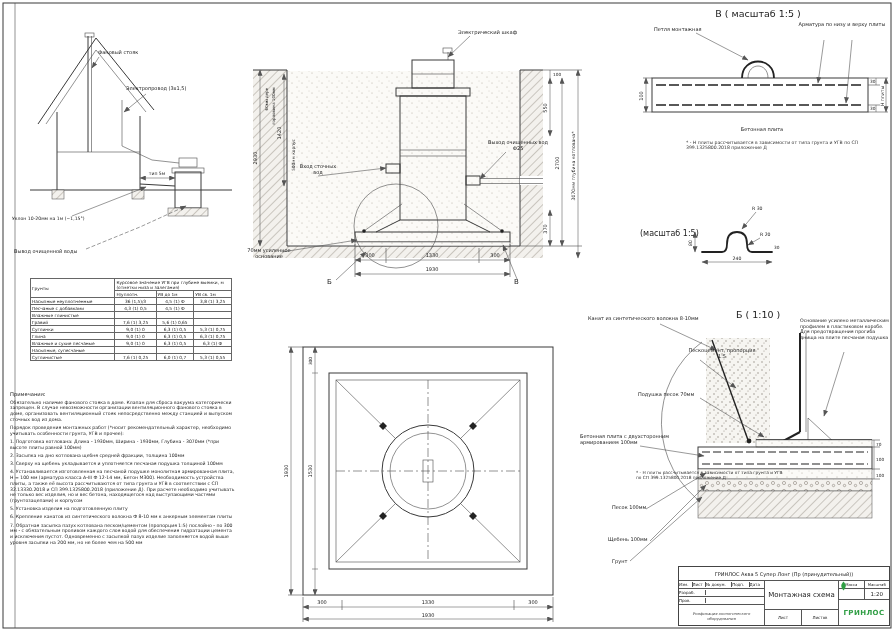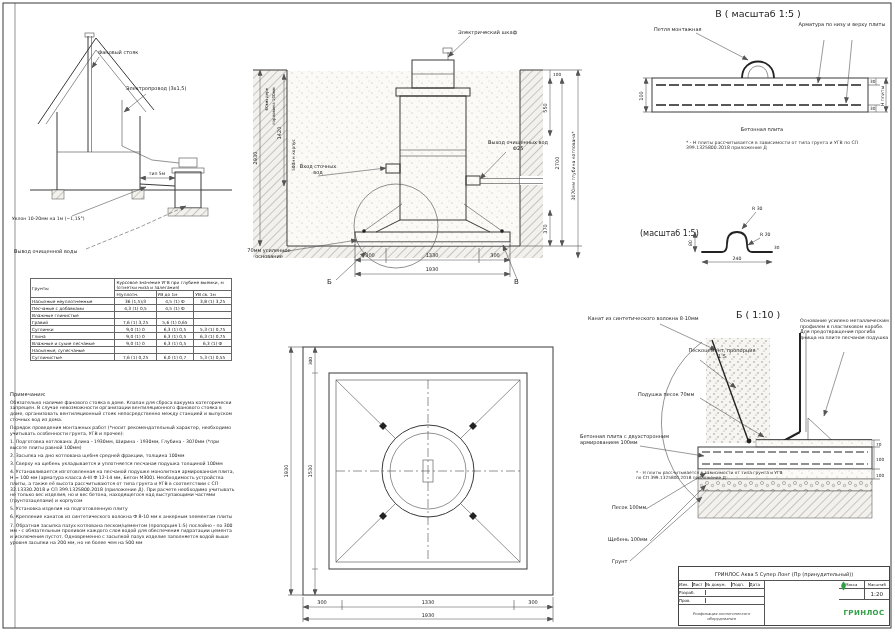--- a/index.html
+++ b/index.html
@@ -445,20 +445,27 @@
     </div>
     <div style="display:flex;border-bottom:.5px solid #555;height:7px;align-items:center;">
       <span style="width:26px;border-right:.5px solid #555">Разраб.</span>
     </div>
     <div style="display:flex;border-bottom:.5px solid #555;height:7px;align-items:center;">
       <span style="width:26px;border-right:.5px solid #555">Пров.</span>
     </div>
     <div style="height:21px;display:flex;align-items:center;justify-content:center;text-align:center;font-style:italic;font-size:3.8px;color:#444;padding:0 2px;">Унификация экологического оборудования</div>
   </div>
 
+  <div class="cell" style="left:86px;top:14px;width:74px;height:44px;border-right:.5px solid #555;">
+    <div style="height:28px;border-bottom:.5px solid #555;display:flex;align-items:center;justify-content:center;font-size:7px;">Монтажная схема</div>
+    <div style="display:flex;height:15px;">
+      <span style="flex:1;border-right:.5px solid #555;display:flex;align-items:center;justify-content:center;">Лист</span>
+      <span style="flex:1;display:flex;align-items:center;justify-content:center;">Листов</span>
+    </div>
+  </div>
 
   <div class="cell" style="left:160px;top:14px;width:50px;height:44px;">
     <div style="display:flex;height:7px;border-bottom:.5px solid #555;">
       <span style="flex:1;border-right:.5px solid #555;display:flex;align-items:center;justify-content:center;font-size:3.8px;">Масса</span>
       <span style="flex:1;display:flex;align-items:center;justify-content:center;font-size:3.8px;">Масштаб</span>
     </div>
     <div style="height:10px;border-bottom:.5px solid #555;display:flex;">
       <span style="flex:1;border-right:.5px solid #555;"></span>
       <span style="flex:1;display:flex;align-items:center;justify-content:center;font-size:5.5px;">1:20</span>
     </div>

